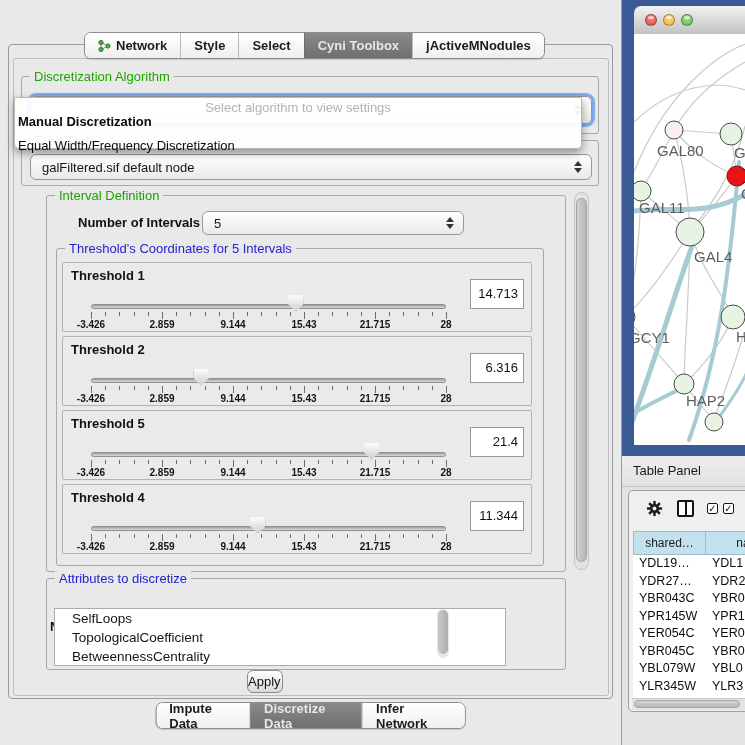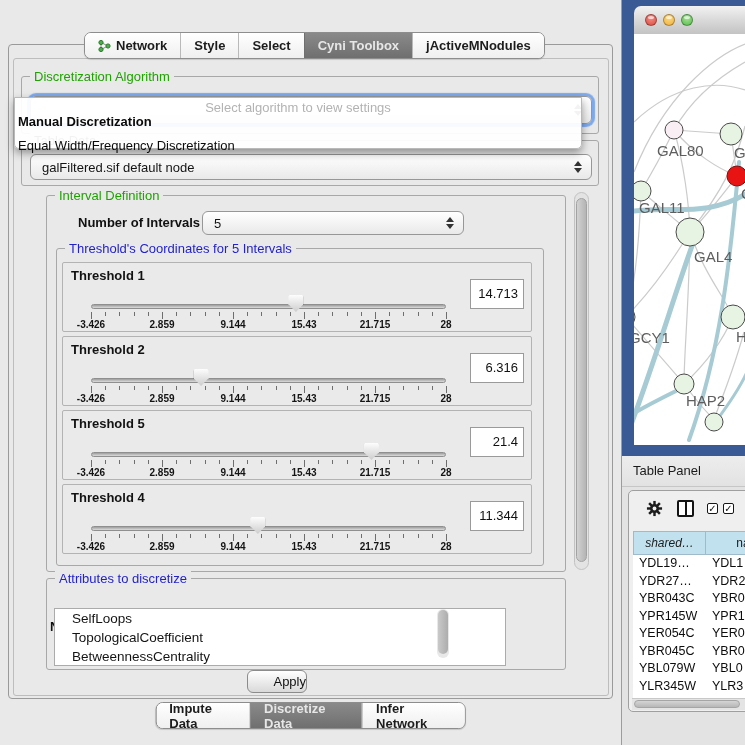--- a/index.html
+++ b/index.html
@@ -60,21 +60,21 @@
   .valbox{position:absolute;right:7px;top:16px;width:54px;height:30px;background:#fff;border:1px solid #9A9A9A;box-sizing:border-box;}
   .valbox span{position:absolute;right:5px;top:0;line-height:28px;font-size:13px;color:#111;}
 
   
   .attr-list{position:absolute;left:54px;top:608px;width:452px;height:58px;background:#fff;border:1px solid #ABABAB;box-sizing:border-box;overflow:hidden;}
   .attr-item{font-size:13.5px;color:#141414;padding-left:17px;line-height:19px;white-space:nowrap;}
   .attr-scroll{position:absolute;left:437px;top:609px;width:12px;height:49px;background:#E8E8E8;border-radius:6px;}
   .attr-scroll .thumb{position:absolute;left:1px;top:1px;width:10px;height:44px;background:linear-gradient(90deg,#C9C9C9,#ADADAD);border-radius:5px;}
   .attr-label{position:absolute;left:50px;top:587px;font-size:13px;font-weight:700;color:#111;margin-top:32px;}
 
-  .apply-btn{position:absolute;left:247px;top:670px;width:60px;height:23px;background:linear-gradient(#FFFFFF,#D9D9D9);border:1px solid #8B8B8B;border-radius:6px;font-size:13px;color:#111;text-align:right;line-height:21px;box-sizing:border-box;}
+  .apply-btn{position:absolute;left:247px;top:670px;width:36px;height:23px;background:linear-gradient(#FFFFFF,#D9D9D9);border:1px solid #8B8B8B;border-radius:6px;font-size:13px;color:#111;text-align:left;line-height:21px;box-sizing:border-box;}
 
   
   .net-window{position:absolute;left:622px;top:0;width:123px;height:456px;background:#3A5A96;}
   .net-titlebar{position:absolute;left:12px;top:6px;right:0;height:28px;background:linear-gradient(#F2F2F2,#D7D7D7 55%,#C3C3C3);border-bottom:1px solid #8F8F8F;border-radius:7px 0 0 0;}
   .light{position:absolute;top:8px;width:12px;height:12px;border-radius:50%;border:1px solid rgba(0,0,0,.3);box-sizing:border-box;}
   .light::after{content:"";position:absolute;left:2px;top:1px;width:6px;height:3px;border-radius:50%;background:rgba(255,255,255,.65);}
   .lr{left:11px;background:radial-gradient(circle at 50% 35%,#F28B82,#DD4B42);}
   .ly{left:29px;background:radial-gradient(circle at 50% 35%,#FBD77B,#F2B13D);}
   .lg{left:47px;background:radial-gradient(circle at 50% 35%,#A5E093,#55BE4B);}
   .net-canvas{position:absolute;left:12px;top:34px;width:111px;height:411px;background:#FFFFFF;overflow:hidden;}
@@ -463,21 +463,21 @@
           <circle cx="9" cy="9" r="4.8" fill="#1c1c1c"></circle>
             <circle cx="9" cy="9" r="2" fill="#EFEFEF"></circle>
         </svg>
       </span>
       <span class="colicon"></span>
       <span class="cbx cb1">✓</span>
       <span class="cbx cb2">✓</span>
     </div>
     <div class="tp-table">
       <div class="tp-head" id="tp-head">
-          <div class="tp-hcell c1" style="width: 73px; font-style: italic;">shared…</div>
+          <div class="tp-hcell c1" style="width: 73px;">shared…</div>
           <div class="tp-hcell c2" style="width: 75px;">na</div>
         </div>
       <div class="tp-body" id="tp-body">
           <div class="tp-row">
             <div class="tp-cell c1">YDL19…</div>
             <div class="tp-cell c2">YDL1</div>
           </div>
           <div class="tp-row">
             <div class="tp-cell c1">YDR27…</div>
             <div class="tp-cell c2">YDR2</div>

